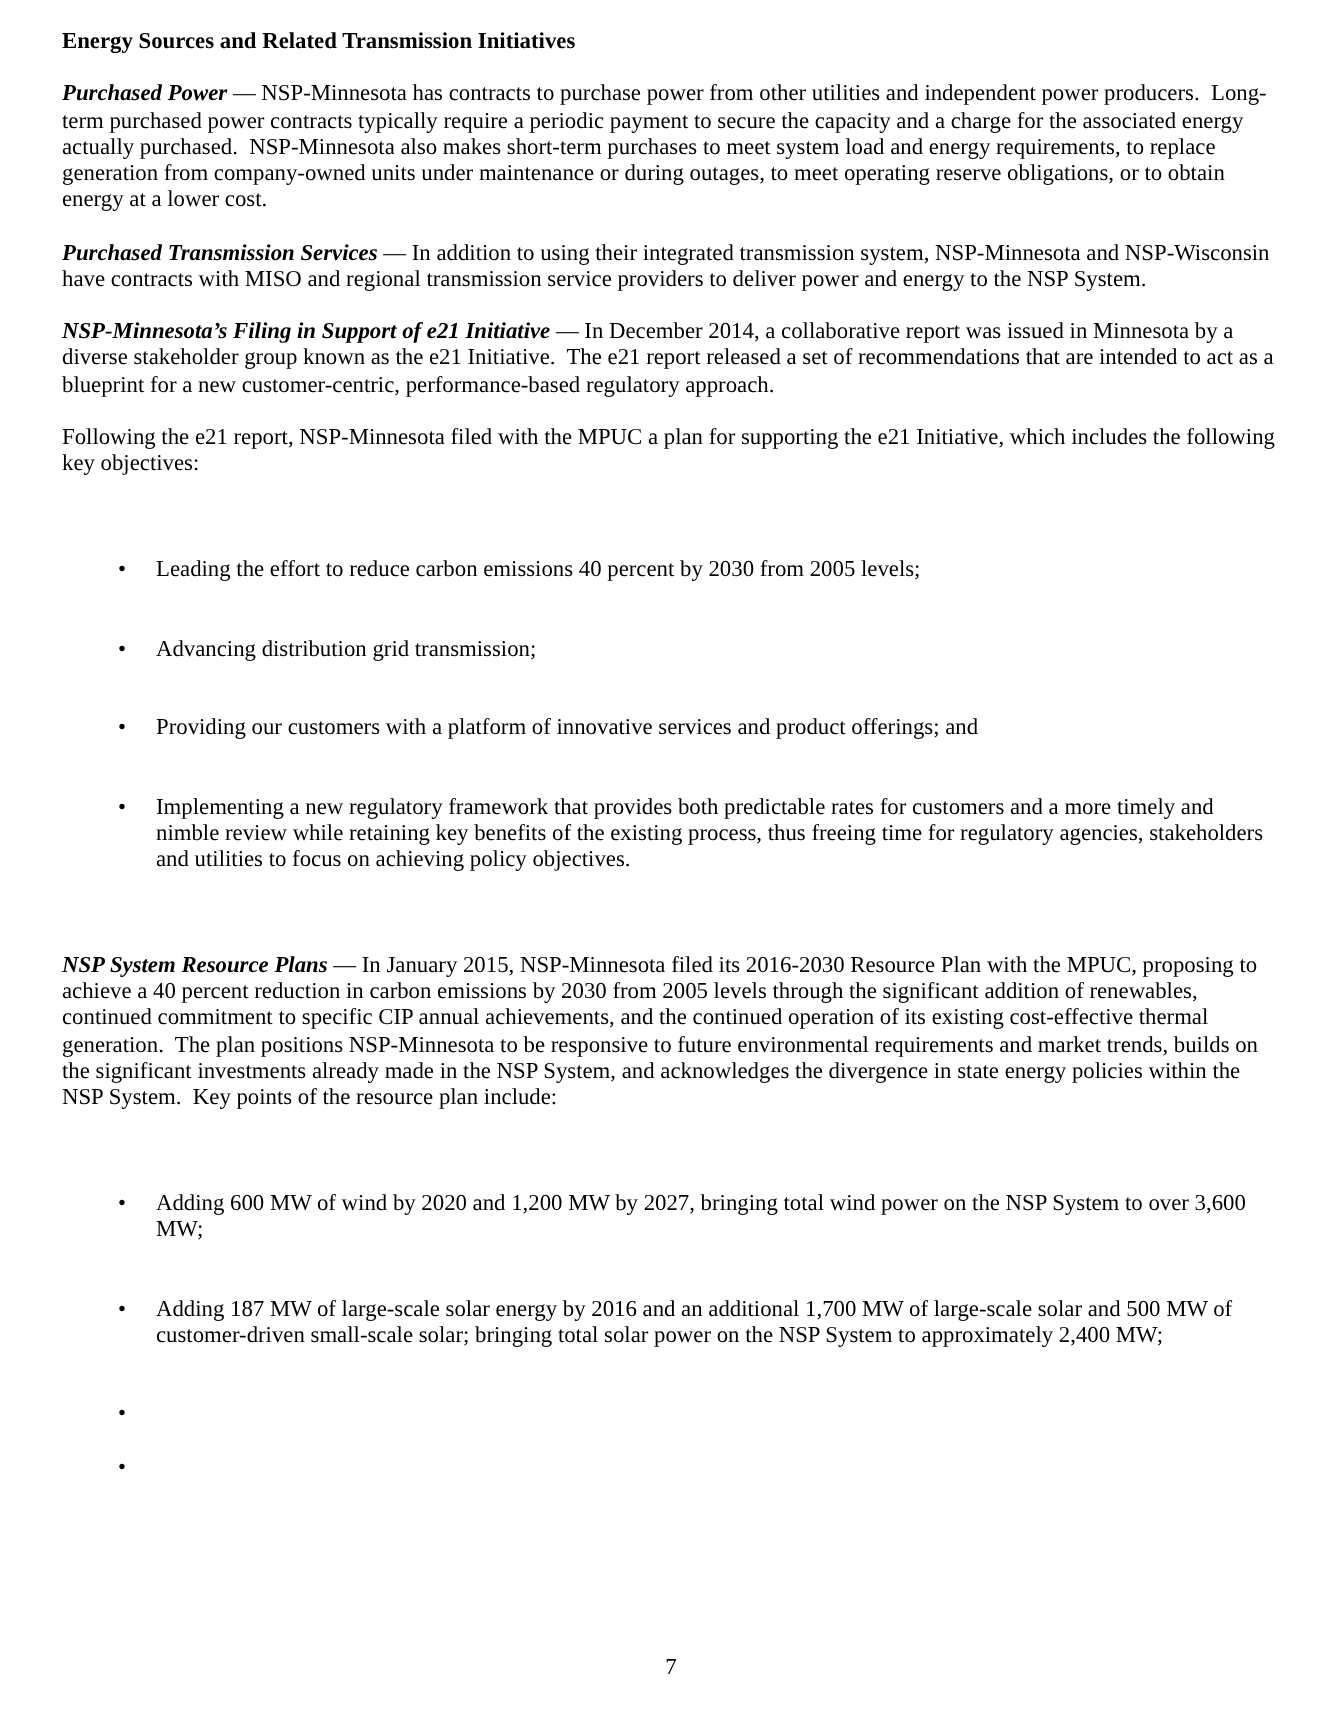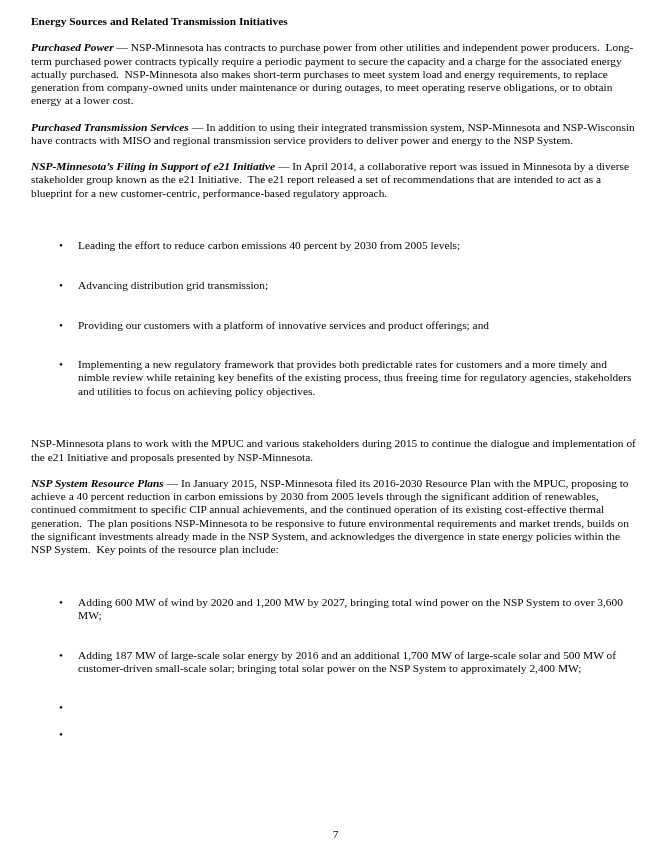--- a/index.html
+++ b/index.html
@@ -70,31 +70,31 @@
 
 <div class="page">
 
   <h1 class="block">Energy Sources and Related Transmission Initiatives</h1>
 
 
   <p class="block"><span class="lead">Purchased Power</span><span> — NSP-Minnesota has contracts to purchase power from other utilities and independent power producers.  Long-term purchased power contracts typically require a periodic payment to secure the capacity and a charge for the associated energy actually purchased.  NSP-Minnesota also makes short-term purchases to meet system load and energy requirements, to replace generation from company-owned units under maintenance or during outages, to meet operating reserve obligations, or to obtain energy at a lower cost.</span></p>
 
   <p class="block"><span class="lead">Purchased Transmission Services</span><span> — In addition to using their integrated transmission system, NSP-Minnesota and NSP-Wisconsin have contracts with MISO and regional transmission service providers to deliver power and energy to the NSP System.</span></p>
 
-  <p class="block"><span class="lead">NSP-Minnesota’s Filing in Support of e21 Initiative</span><span> — In April 2014, a collaborative report was issued in Minnesota by a diverse stakeholder group known as the e21 Initiative.  The e21 report released a set of recommendations that are intended to act as a blueprint for a new customer-centric, performance-based regulatory approach.</span></p>
+  <p class="block"><span class="lead">NSP-Minnesota’s Filing in Support of e21 Initiative</span><span> — In December 2014, a collaborative report was issued in Minnesota by a diverse stakeholder group known as the e21 Initiative.  The e21 report released a set of recommendations that are intended to act as a blueprint for a new customer-centric, performance-based regulatory approach.</span></p>
 
+  <p class="block">Following the e21 report, NSP-Minnesota filed with the MPUC a plan for supporting the e21 Initiative, which includes the following key objectives:</p>
 
   <ul class="block">
     <li><span class="bullet-glyph">•</span><span>Leading the effort to reduce carbon emissions 40 percent by 2030 from 2005 levels;</span></li>
     <li><span class="bullet-glyph">•</span><span>Advancing distribution grid transmission;</span></li>
     <li><span class="bullet-glyph">•</span><span>Providing our customers with a platform of innovative services and product offerings; and</span></li>
     <li><span class="bullet-glyph">•</span><span>Implementing a new regulatory framework that provides both predictable rates for customers and a more timely and nimble review while retaining key benefits of the existing process, thus freeing time for regulatory agencies, stakeholders and utilities to focus on achieving policy objectives.</span></li>
   </ul>
 
-  <p class="block">NSP-Minnesota plans to work with the MPUC and various stakeholders during 2015 to continue the dialogue and implementation of the e21 Initiative and proposals presented by NSP-Minnesota.</p>
 
   <p class="block"><span class="lead">NSP System Resource Plans</span><span> — In January 2015, NSP-Minnesota filed its 2016-2030 Resource Plan with the MPUC, proposing to achieve a 40 percent reduction in carbon emissions by 2030 from 2005 levels through the significant addition of renewables, continued commitment to specific CIP annual achievements, and the continued operation of its existing cost-effective thermal generation.  The plan positions NSP-Minnesota to be responsive to future environmental requirements and market trends, builds on the significant investments already made in the NSP System, and acknowledges the divergence in state energy policies within the NSP System.  Key points of the resource plan include:</span></p>
 
   <ul class="block">
     <li><span class="bullet-glyph">•</span><span>Adding 600 MW of wind by 2020 and 1,200 MW by 2027, bringing total wind power on the NSP System to over 3,600 MW;</span></li>
     <li><span class="bullet-glyph">•</span><span>Adding 187 MW of large-scale solar energy by 2016 and an additional 1,700 MW of large-scale solar and 500 MW of customer-driven small-scale solar; bringing total solar power on the NSP System to approximately 2,400 MW;</span></li>
     <li><span class="bullet-glyph">•</span></li>
     <li><span class="bullet-glyph">•</span></li>
   </ul>
 

